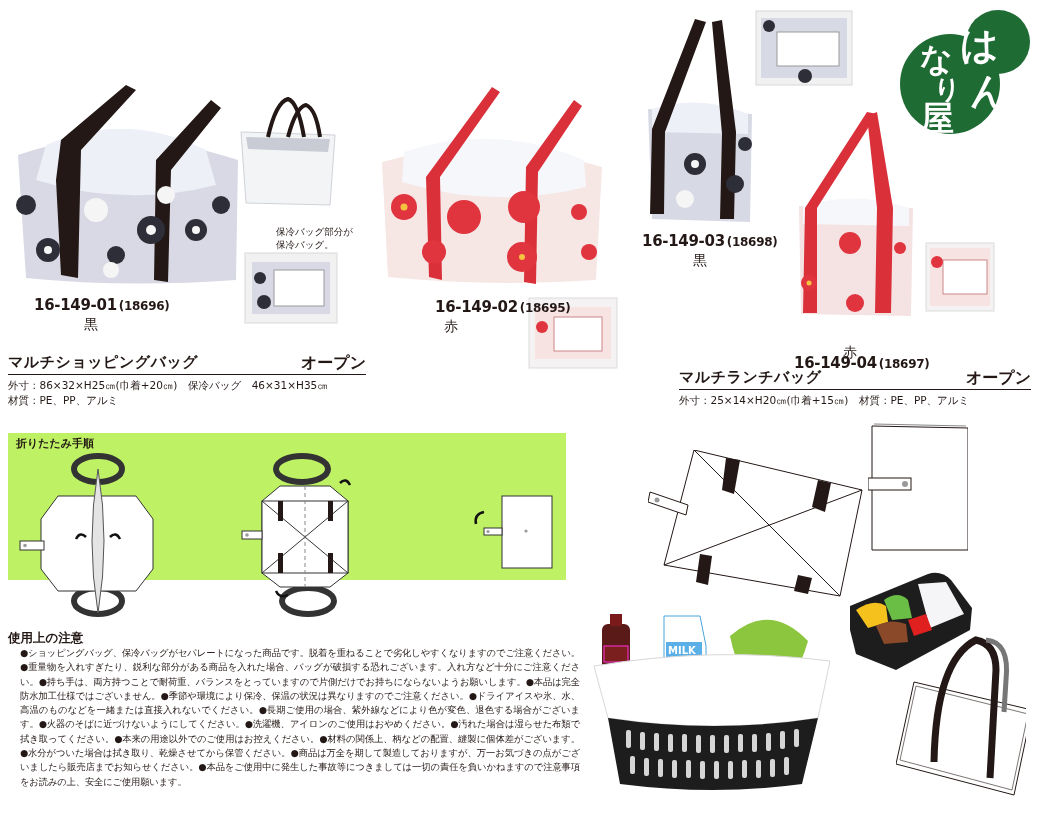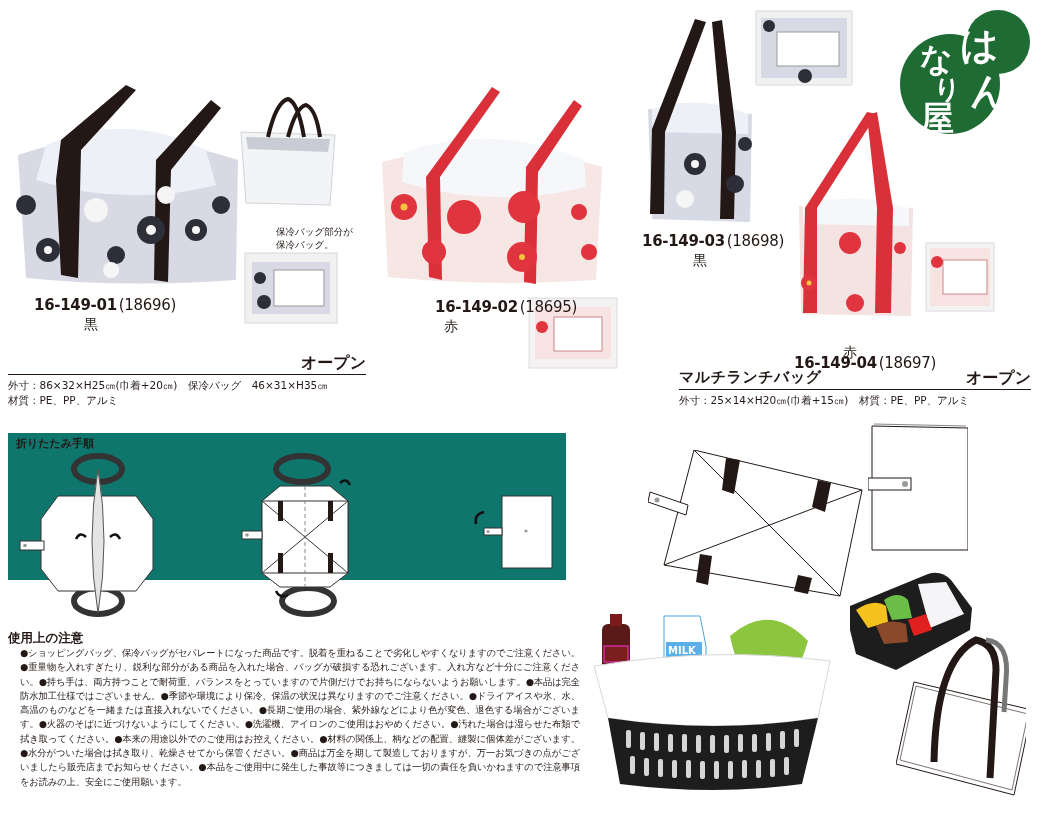--- a/index.html
+++ b/index.html
@@ -2,33 +2,33 @@
 <html><head>
 <meta charset="utf-8">
 <style>
   * { box-sizing: border-box; margin: 0; padding: 0; }
   html, body { width: 1056px; height: 814px; background: #ffffff; overflow: hidden; }
   body { position: relative; font-family: "DejaVu Sans", "Liberation Sans", sans-serif; color: #231815; }
   .abs { position: absolute; }
 
   
   .code { position: absolute; font-weight: bold; font-size: 15px; letter-spacing: -0.3px; white-space: nowrap; color: #231815; }
-  .code .sub { font-size: 15px; font-weight: normal; margin-left: 2px; }
+  .code .sub { font-size: 12px; font-weight: bold; margin-left: 2px; }
   .color-lbl { position: absolute; font-size: 14px; color: #231815; }
 
   
   .spec-title { position: absolute; height: 22px; border-bottom: 1.2px solid #231815; }
   .spec-title .name { position: absolute; left: 0; top: 0; font-size: 15px; font-weight: bold; letter-spacing: 0.5px; }
   .spec-title .price { position: absolute; right: 0; top: 0; font-size: 16px; font-weight: bold; }
   .spec-line { position: absolute; font-size: 10.5px; white-space: nowrap; }
 
   .note { position: absolute; font-size: 9.5px; line-height: 13px; margin-left: 28px; }
 
   
-  .fold-panel { position: absolute; left: 8px; top: 433px; width: 558px; height: 147px; background: #0f766e; }
+  .fold-panel { position: absolute; left: 8px; top: 433px; width: 558px; height: 147px; background: #bef264; }
   .fold-panel .title { position: absolute; left: 8px; top: 3px; font-size: 11px; font-weight: bold; }
 
   
   .caution-title { position: absolute; left: 8px; top: 630px; font-size: 12.5px; font-weight: bold; }
   .caution-body { position: absolute; left: 20px; top: 646px; width: 560px; font-size: 9.3px; line-height: 14.3px; letter-spacing: -0.15px; text-align: justify; }
 
   
   .logo { position: absolute; left: 900px; top: 8px; width: 132px; height: 128px; }
 </style>
 </head>
@@ -175,20 +175,21 @@
   <span>16-149-03</span><span class="sub">(18698)</span>
 </div>
 <div class="color-lbl" style="left:693px;top:252px;">黒</div>
 
 <div class="code" style="left:794px;top:334px;margin-top:20px;">
   <span>16-149-04</span><span class="sub">(18697)</span>
 </div>
 <div class="color-lbl" style="left:843px;top:344px;">赤</div>
 
 <div class="spec-title" style="left:8px;top:353px;width:358px;">
+  <span class="name">マルチショッピングバッグ</span>
   <span class="price">オープン</span>
 </div>
 <div class="spec-line" style="left:8px;top:379px;">外寸：86×32×H25㎝(巾着+20㎝)　保冷バッグ　46×31×H35㎝</div>
 <div class="spec-line" style="left:8px;top:394px;">材質：PE、PP、アルミ</div>
 
 <div class="spec-title" style="left:679px;top:368px;width:352px;font-family:Liberation Serif, serif;">
   <span class="name">マルチランチバッグ</span>
   <span class="price">オープン</span>
 </div>
 <div class="spec-line" style="left:679px;top:394px;">外寸：25×14×H20㎝(巾着+15㎝)　材質：PE、PP、アルミ</div>

